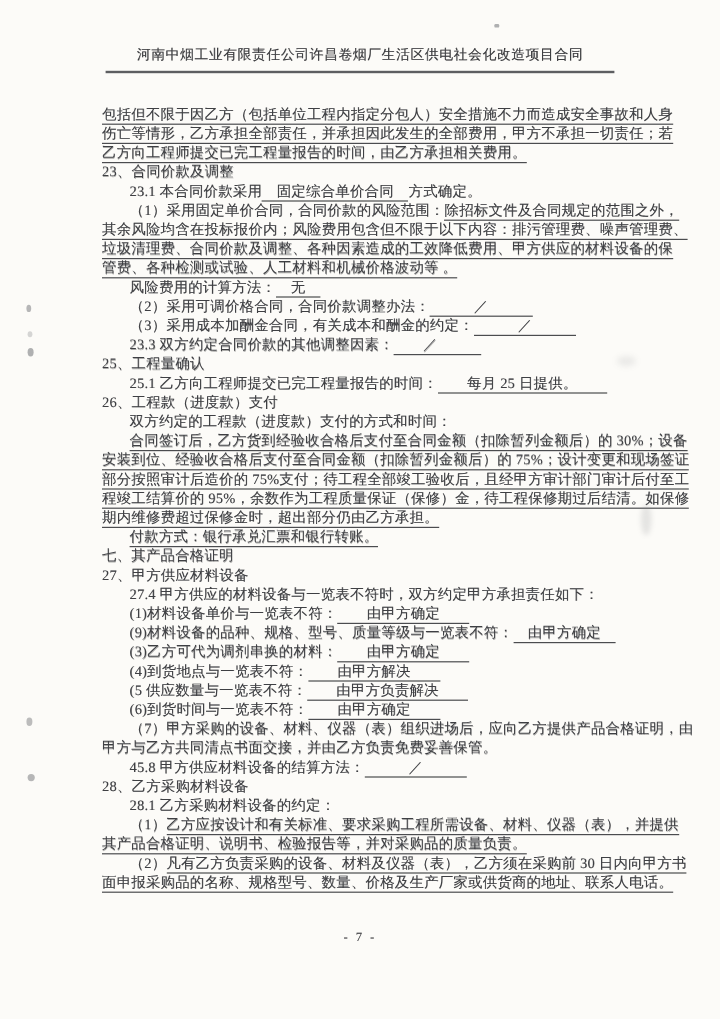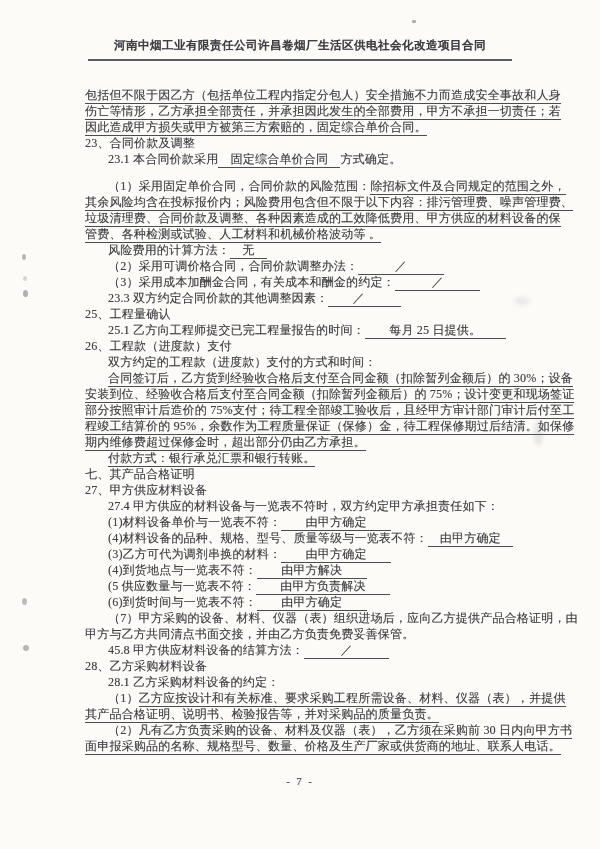--- a/index.html
+++ b/index.html
@@ -17,21 +17,21 @@
     color: #3e3f43;
   }
   .doc-header {
     padding-top: 38px;
   }
   .doc-title {
     width: 426px;
     margin: 0 auto;
     text-align: center;
     font-size: 11.5px;
-    font-weight: 700;
+    font-weight: 400;
     letter-spacing: 0.5px;
     color: #3c3d40;
     text-shadow: 0.3px 0.3px 0.4px rgba(70,70,70,0.5);
     white-space: nowrap;
   }
   .title-rule {
     width: 424px;
     height: 2px;
     margin: 6px auto 0 auto;
     background: #5d5e61;
@@ -44,21 +44,21 @@
   }
   .line {
     white-space: nowrap;
     height: 16px;
     line-height: 16px;
     font-size: 12px;
     letter-spacing: 0.2px;
     text-shadow: 0.3px 0.3px 0.3px rgba(70,70,70,0.45);
   }
   .line.indent { padding-left: 23px; }
-  .line.gap { margin-top: 11px; }
+  .line.gap { }
   .u {
     border-bottom: 1.2px solid #4b4c4f;
     padding-bottom: 0.5px;
   }
   .page-number {
     position: absolute;
     left: 0;
     right: 0;
     top: 776px;
     text-align: center;
@@ -89,21 +89,21 @@
 <div class="page">
 
   <div class="doc-header">
     <div class="doc-title">河南中烟工业有限责任公司许昌卷烟厂生活区供电社会化改造项目合同</div>
     <div class="title-rule"></div>
   </div>
 
   <div class="doc-body">
       <div class="line"><span class="u">包括但不限于因乙方（包括单位工程内指定分包人）安全措施不力而造成安全事故和人身</span></div>
       <div class="line"><span class="u">伤亡等情形，乙方承担全部责任，并承担因此发生的全部费用，甲方不承担一切责任；若</span></div>
-      <div class="line"><span class="u">因此造成甲方损失或甲方被第三方索赔的，固定综合单价合同。</span></div>
+      <div class="line"><span class="u">乙方向工程师提交已完工程量报告的时间，由乙方承担相关费用。</span></div>
       <div class="line"><span>23、合同价款及调整</span></div>
       <div class="line indent"><span>23.1 本合同价款采用</span><span class="u">　固定综合单价合同　</span><span>方式确定。</span></div>
       <div class="line indent gap"><span>（1）采用固定单价合同，合同价款的风险范围：</span><span class="u">除招标文件及合同规定的范围之外，</span></div>
       <div class="line"><span class="u">其余风险均含在投标报价内；风险费用包含但不限于以下内容：排污管理费、噪声管理费、</span></div>
       <div class="line"><span class="u">垃圾清理费、合同价款及调整、各种因素造成的工效降低费用、甲方供应的材料设备的保</span></div>
       <div class="line"><span class="u">管费、各种检测或试验、人工材料和机械价格波动等 。</span></div>
       <div class="line indent"><span>风险费用的计算方法：</span><span class="u">　无　</span></div>
       <div class="line indent"><span>（2）采用可调价格合同，合同价款调整办法：</span><span class="u">　　　／　　　</span></div>
       <div class="line indent"><span>（3）采用成本加酬金合同，有关成本和酬金的约定：</span><span class="u">　　　／　　　</span></div>
       <div class="line indent"><span>23.3 双方约定合同价款的其他调整因素：</span><span class="u">　　／　　　</span></div>
@@ -114,21 +114,21 @@
       <div class="line indent"><span class="u">合同签订后，乙方货到经验收合格后支付至合同金额（扣除暂列金额后）的 30%；设备</span></div>
       <div class="line"><span class="u">安装到位、经验收合格后支付至合同金额（扣除暂列金额后）的 75%；设计变更和现场签证</span></div>
       <div class="line"><span class="u">部分按照审计后造价的 75%支付；待工程全部竣工验收后，且经甲方审计部门审计后付至工</span></div>
       <div class="line"><span class="u">程竣工结算价的 95%，余数作为工程质量保证（保修）金，待工程保修期过后结清。如保修</span></div>
       <div class="line"><span class="u">期内维修费超过保修金时，超出部分仍由乙方承担。</span></div>
       <div class="line indent"><span class="u">付款方式：银行承兑汇票和银行转账。</span></div>
       <div class="line"><span>七、其产品合格证明</span></div>
       <div class="line"><span>27、甲方供应材料设备</span></div>
       <div class="line indent"><span>27.4 甲方供应的材料设备与一览表不符时，双方约定甲方承担责任如下：</span></div>
       <div class="line indent"><span>(1)材料设备单价与一览表不符：</span><span class="u">　　由甲方确定　　</span></div>
-      <div class="line indent"><span>(4)材料设备的品种、规格、型号、质量等级与一览表不符：</span><span class="u">　由甲方确定　</span></div>
+      <div class="line indent"><span>(9)材料设备的品种、规格、型号、质量等级与一览表不符：</span><span class="u">　由甲方确定　</span></div>
       <div class="line indent"><span>(3)乙方可代为调剂串换的材料：</span><span class="u">　　由甲方确定　　</span></div>
       <div class="line indent"><span>(4)到货地点与一览表不符：</span><span class="u">　　由甲方解决　　</span></div>
       <div class="line indent"><span>(5 供应数量与一览表不符：</span><span class="u">　　由甲方负责解决　　</span></div>
       <div class="line indent"><span>(6)到货时间与一览表不符：</span><span class="u">　　由甲方确定　　</span></div>
       <div class="line indent"><span>（7）甲方采购的设备、材料、仪器（表）组织进场后，应向乙方提供产品合格证明，由</span></div>
       <div class="line"><span>甲方与乙方共同清点书面交接，并由乙方负责免费妥善保管。</span></div>
       <div class="line indent"><span>45.8 甲方供应材料设备的结算方法：</span><span class="u">　　　／　　　</span></div>
       <div class="line"><span>28、乙方采购材料设备</span></div>
       <div class="line indent"><span>28.1 乙方采购材料设备的约定：</span></div>
       <div class="line indent"><span>（1）</span><span class="u">乙方应按设计和有关标准、要求采购工程所需设备、材料、仪器（表），并提供</span></div>

